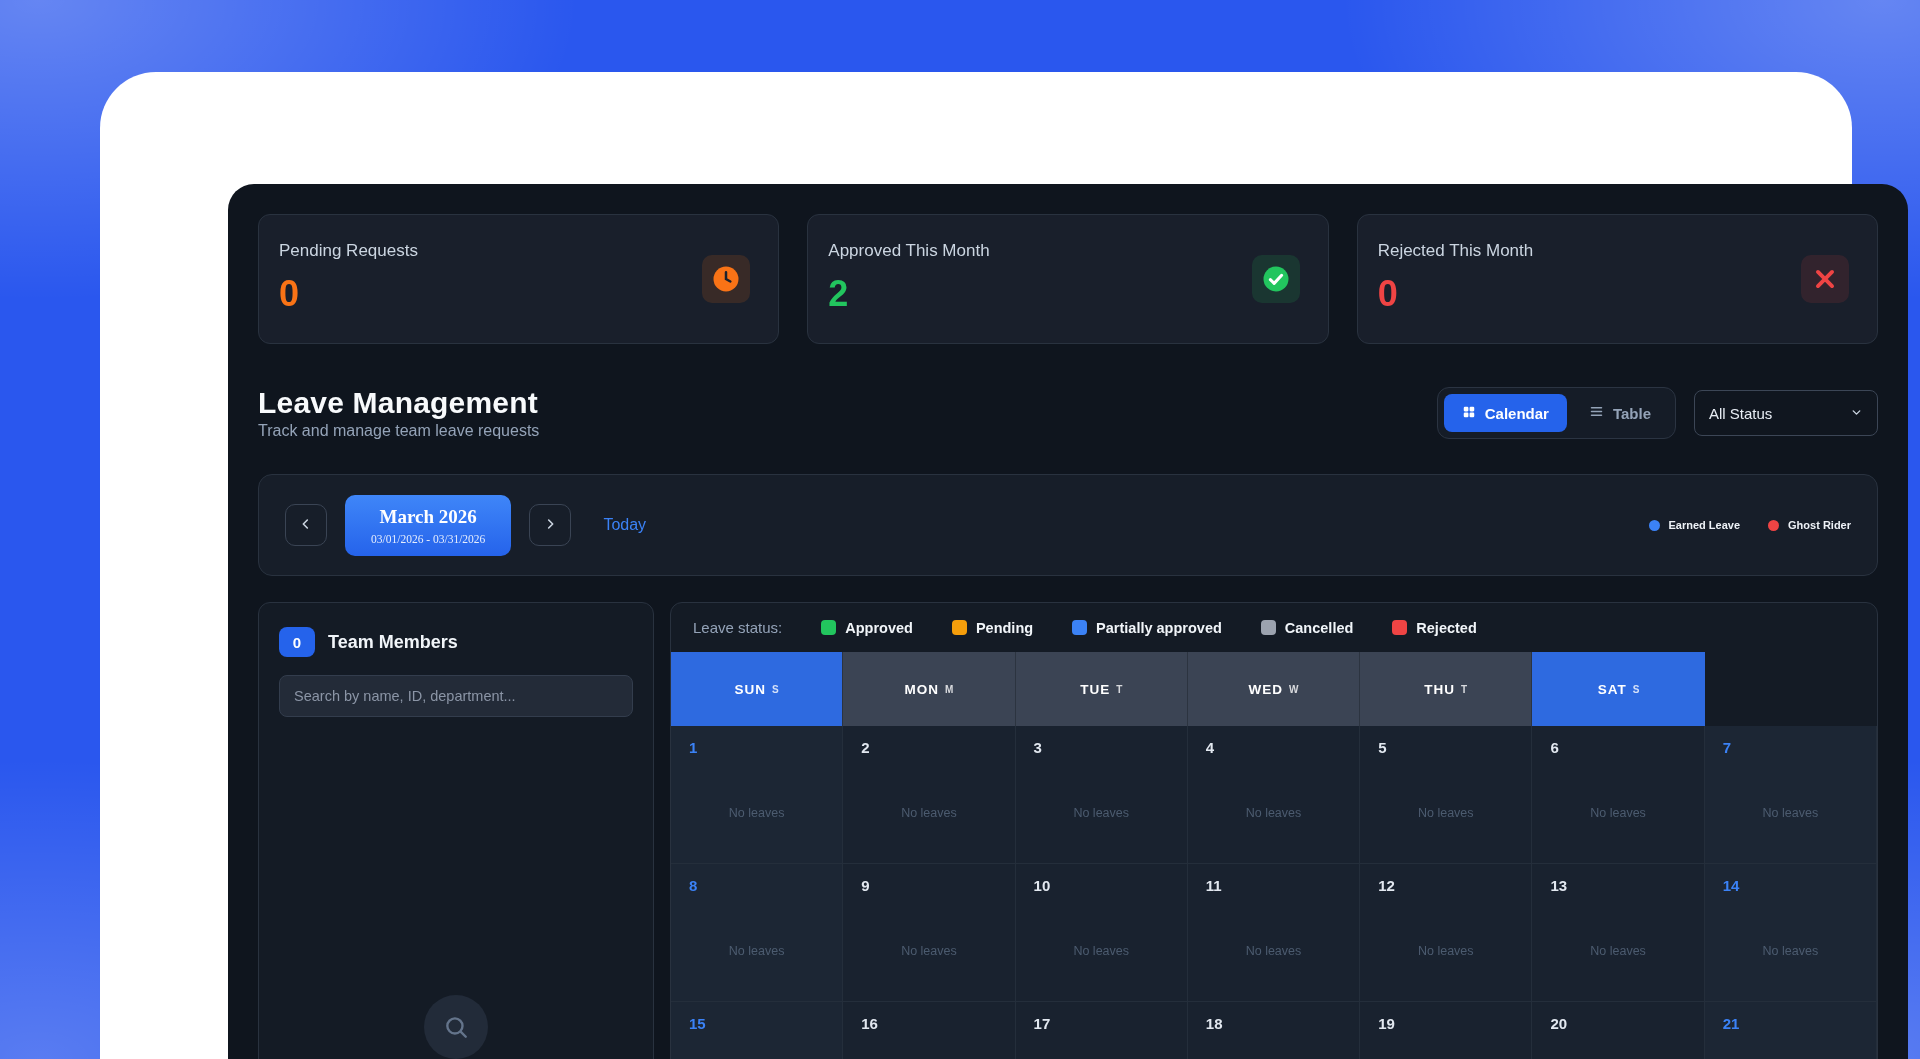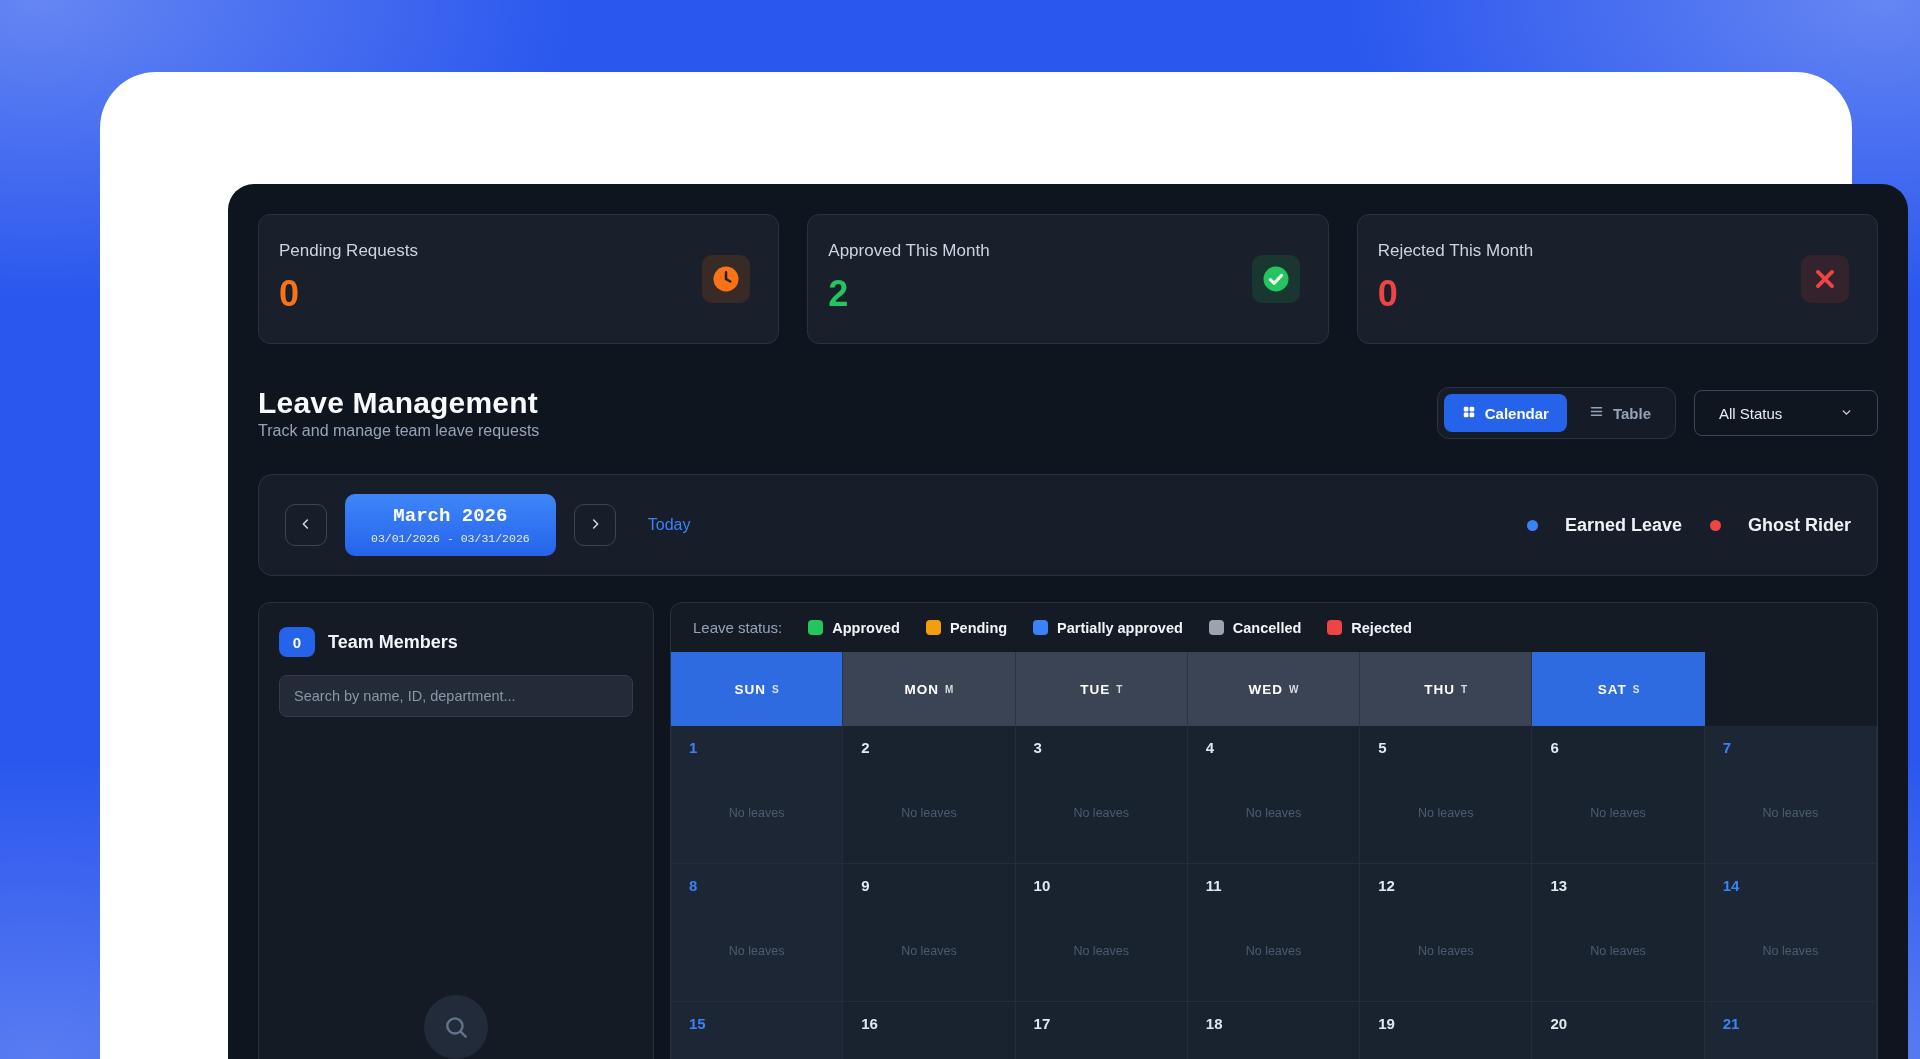--- a/index.html
+++ b/index.html
@@ -52,43 +52,43 @@
   }
   .toggle-btn {
     display:flex; align-items:center; gap:9px; padding:10px 18px; border-radius:8px;
     font-size:15px; font-weight:bold; color:#94a3b8; background:transparent;
     border:none; cursor:pointer; font-family:inherit;
   }
   .toggle-btn.active { background:#2563eb; color:#ffffff; }
   .status-select {
     width:184px; height:46px; background:#10161f; border:1px solid #3c4656;
     border-radius:8px; display:flex; align-items:center; justify-content:space-between;
-    padding:0 24px; color:#e8edf4; font-size:15px; cursor:pointer;
+    padding:0 14px; color:#e8edf4; font-size:15px; cursor:pointer;
   }
 
   
   .month-bar {
     margin-top:34px; background:#171e29; border:1px solid #29323f; border-radius:14px;
     height:102px; display:flex; align-items:center; justify-content:space-between; padding:0 26px;
   }
   .month-left { display:flex; align-items:center; gap:18px; }
   .nav-btn {
     width:42px; height:42px; border:1px solid #3a4454; background:transparent;
     border-radius:10px; color:#cbd5e1; display:flex; align-items:center;
     justify-content:center; cursor:pointer;
   }
   .month-btn {
     background:linear-gradient(180deg,#3f86f8,#2563eb); border:none; border-radius:10px;
-    padding:11px 26px; text-align:center; color:#fff; cursor:pointer; font-family:Liberation Mono, monospace;
+    padding:11px 26px; text-align:center; color:#fff; cursor:pointer; font-family:Liberation Serif, serif;
   }
   .month-name { font-size:19px; font-weight:bold; }
   .month-range { font-size:11.5px; margin-top:5px; color:rgba(255,255,255,0.88); }
   .today-link { color:#3b82f6; font-size:16px; margin-left:14px; cursor:pointer; text-decoration:none; }
   .month-legend { display:flex; gap:28px; }
-  .legend-item { display:flex; align-items:center; gap:27px; color:#eef2f7; font-size:18px; font-weight:bold; }
+  .legend-item { display:flex; align-items:center; gap:9px; color:#eef2f7; font-size:11px; font-weight:bold; }
   .dot { width:11px; height:11px; border-radius:50%; }
   .dot-blue { background:#3b82f6; } .dot-red { background:#ef4444; }
 
   
   .content-row { margin-top:26px; display:flex; gap:16px; align-items:stretch; height:800px; }
 
   
   .team-panel {
     width:396px; background:#141b25; border:1px solid #29323f; border-radius:12px;
     padding:24px 20px;
@@ -109,21 +109,21 @@
   .empty-circle {
     width:64px; height:64px; border-radius:50%; background:#222b39;
     display:flex; align-items:center; justify-content:center;
   }
 
   
   .calendar-panel {
     flex:1; background:#141b25; border:1px solid #29323f; border-radius:12px;
     overflow:hidden; display:flex; flex-direction:column;
   }
-  .status-legend { display:flex; align-items:center; gap:26px; padding:16px 22px;text-align:center; }
+  .status-legend { display:flex; align-items:center; gap:39px; padding:16px 22px;text-align:center; }
   .legend-label { color:#94a3b8; font-size:15px; }
   .status-item { display:flex; align-items:center; gap:9px; color:#f1f5f9; font-size:14.5px; font-weight:bold; }
   .swatch { width:15px; height:15px; border-radius:4px; }
   .sw-0 { background:#22c55e; } .sw-1 { background:#f59e0b; } .sw-2 { background:#3b82f6; }
   .sw-3 { background:#9ca3af; } .sw-4 { background:#ef4444; }
 
   .day-headers { display:grid; grid-template-columns:repeat(7,1fr); }
   .day-header {
     height:74px; background:#3b4454; display:flex; flex-direction:row;
     align-items:center; justify-content:center; gap:6px; border-right:1px solid #2c3440;

